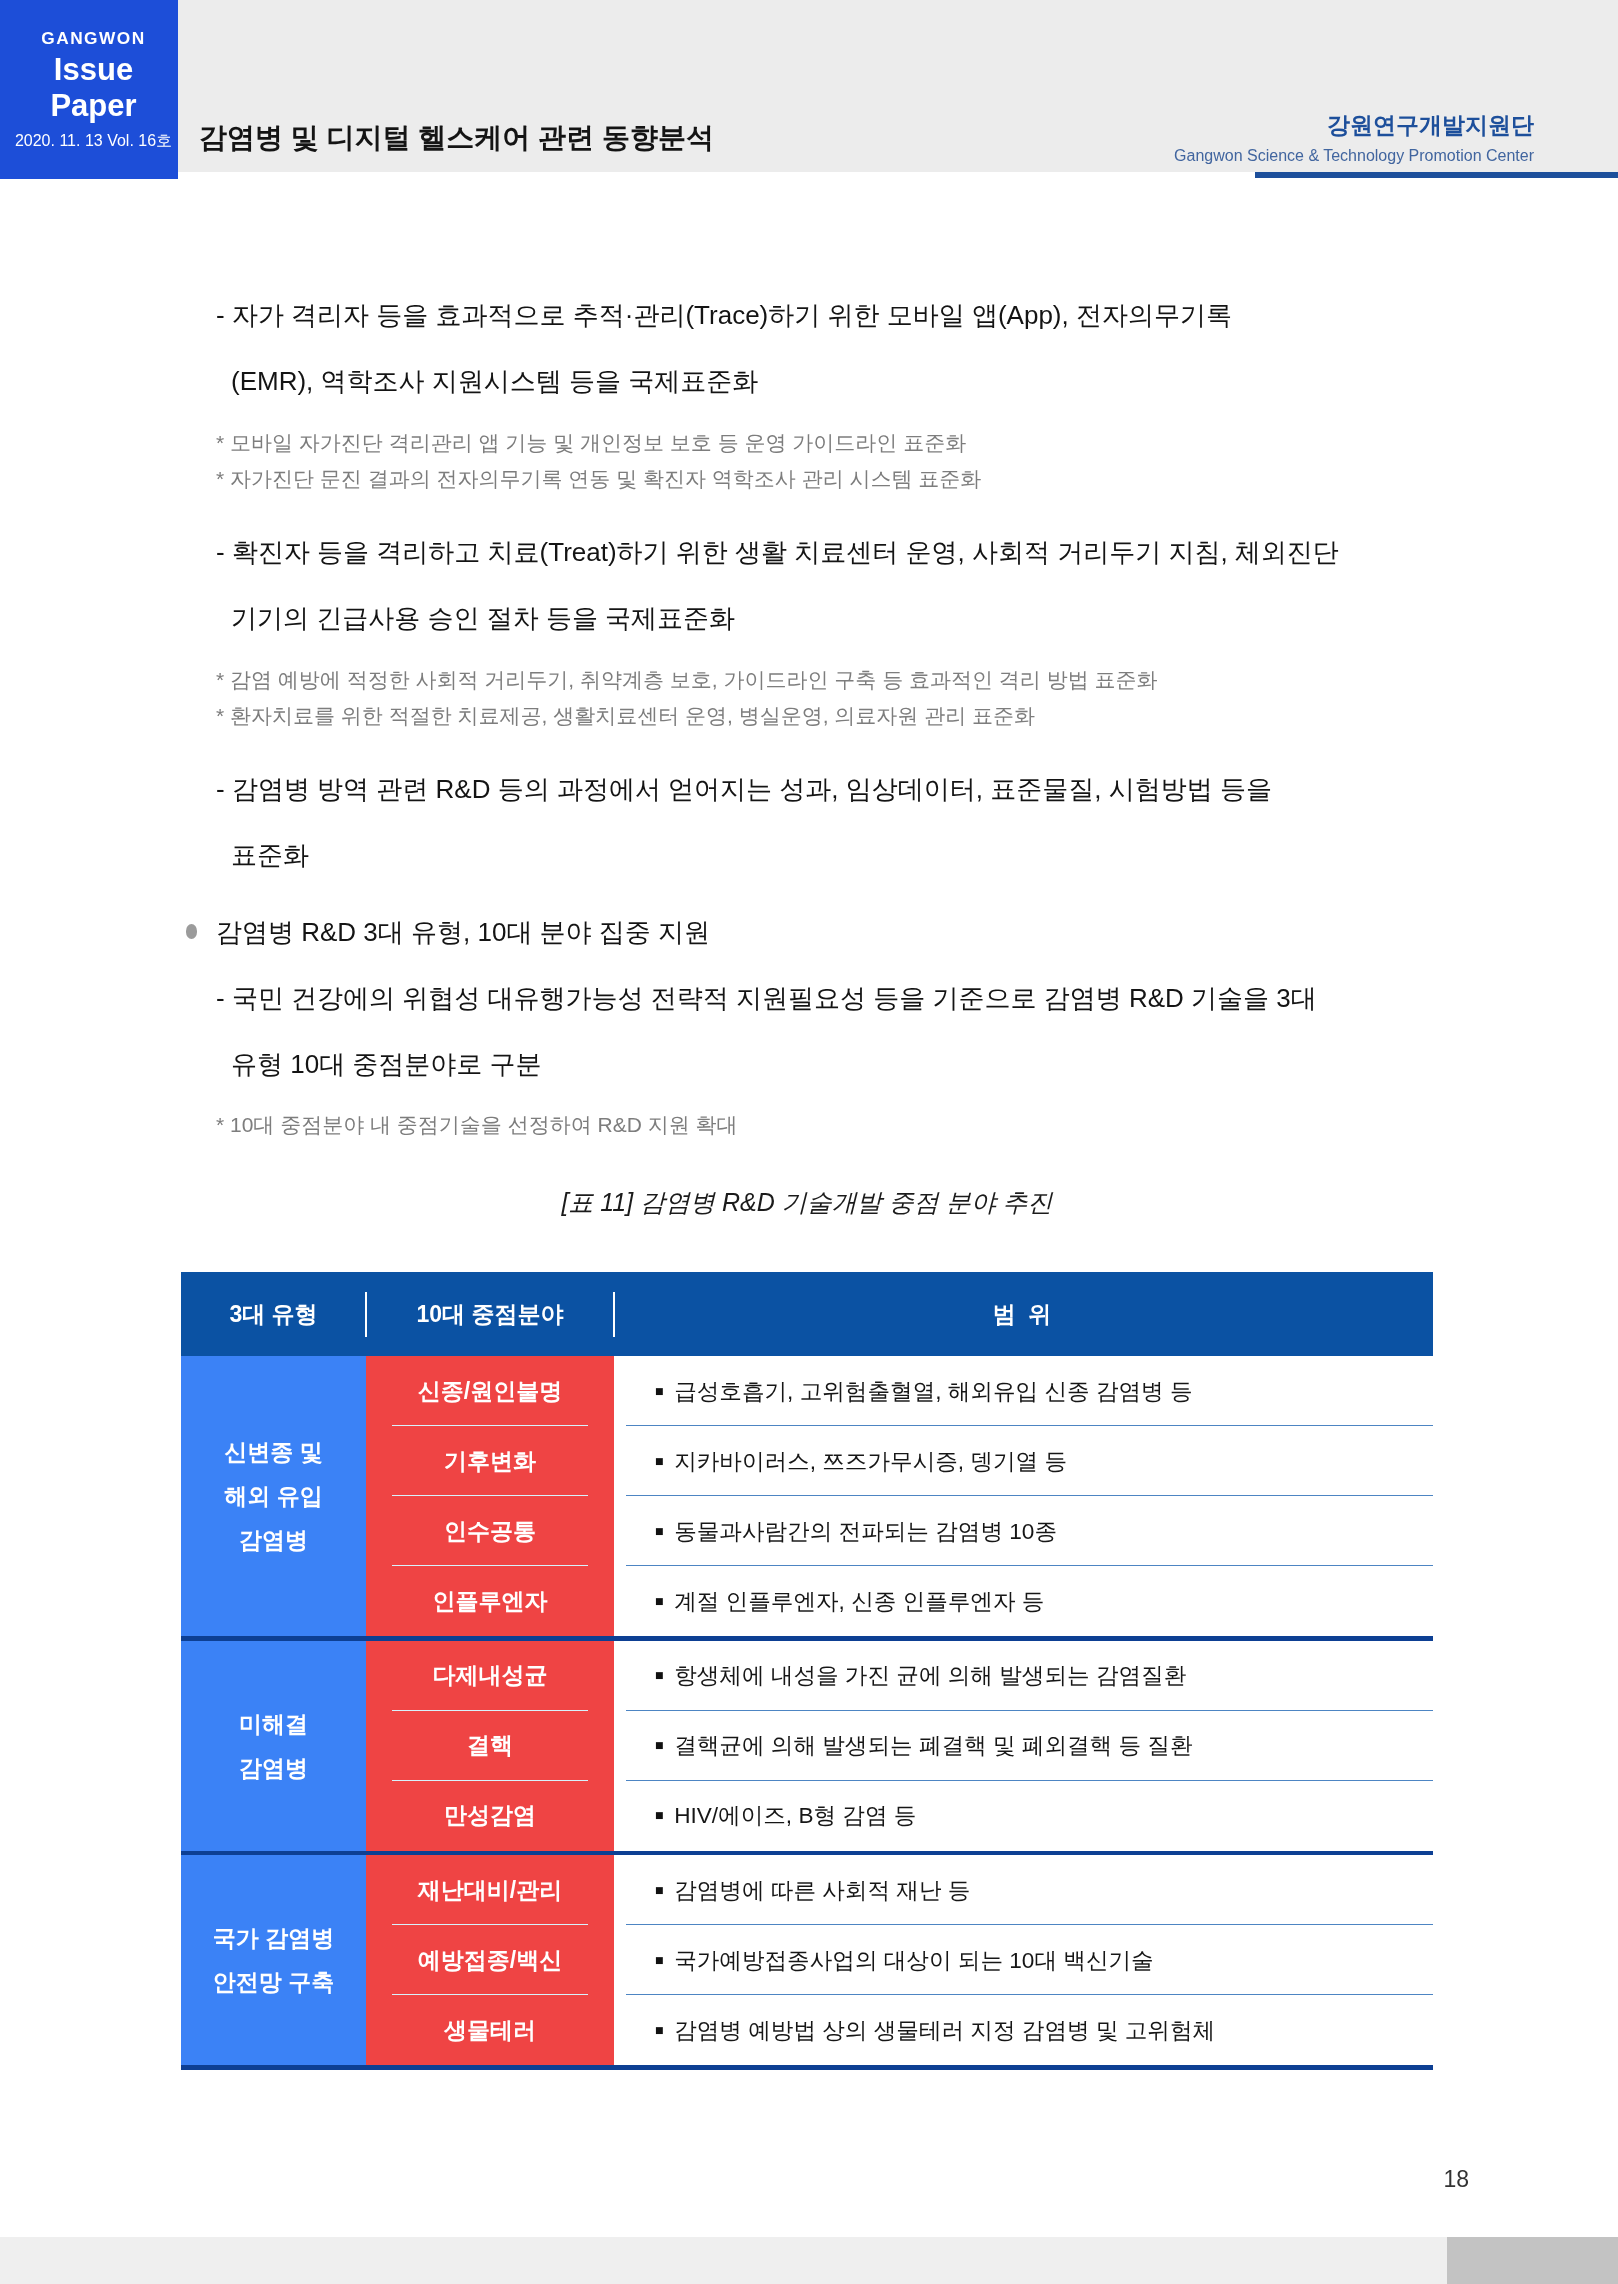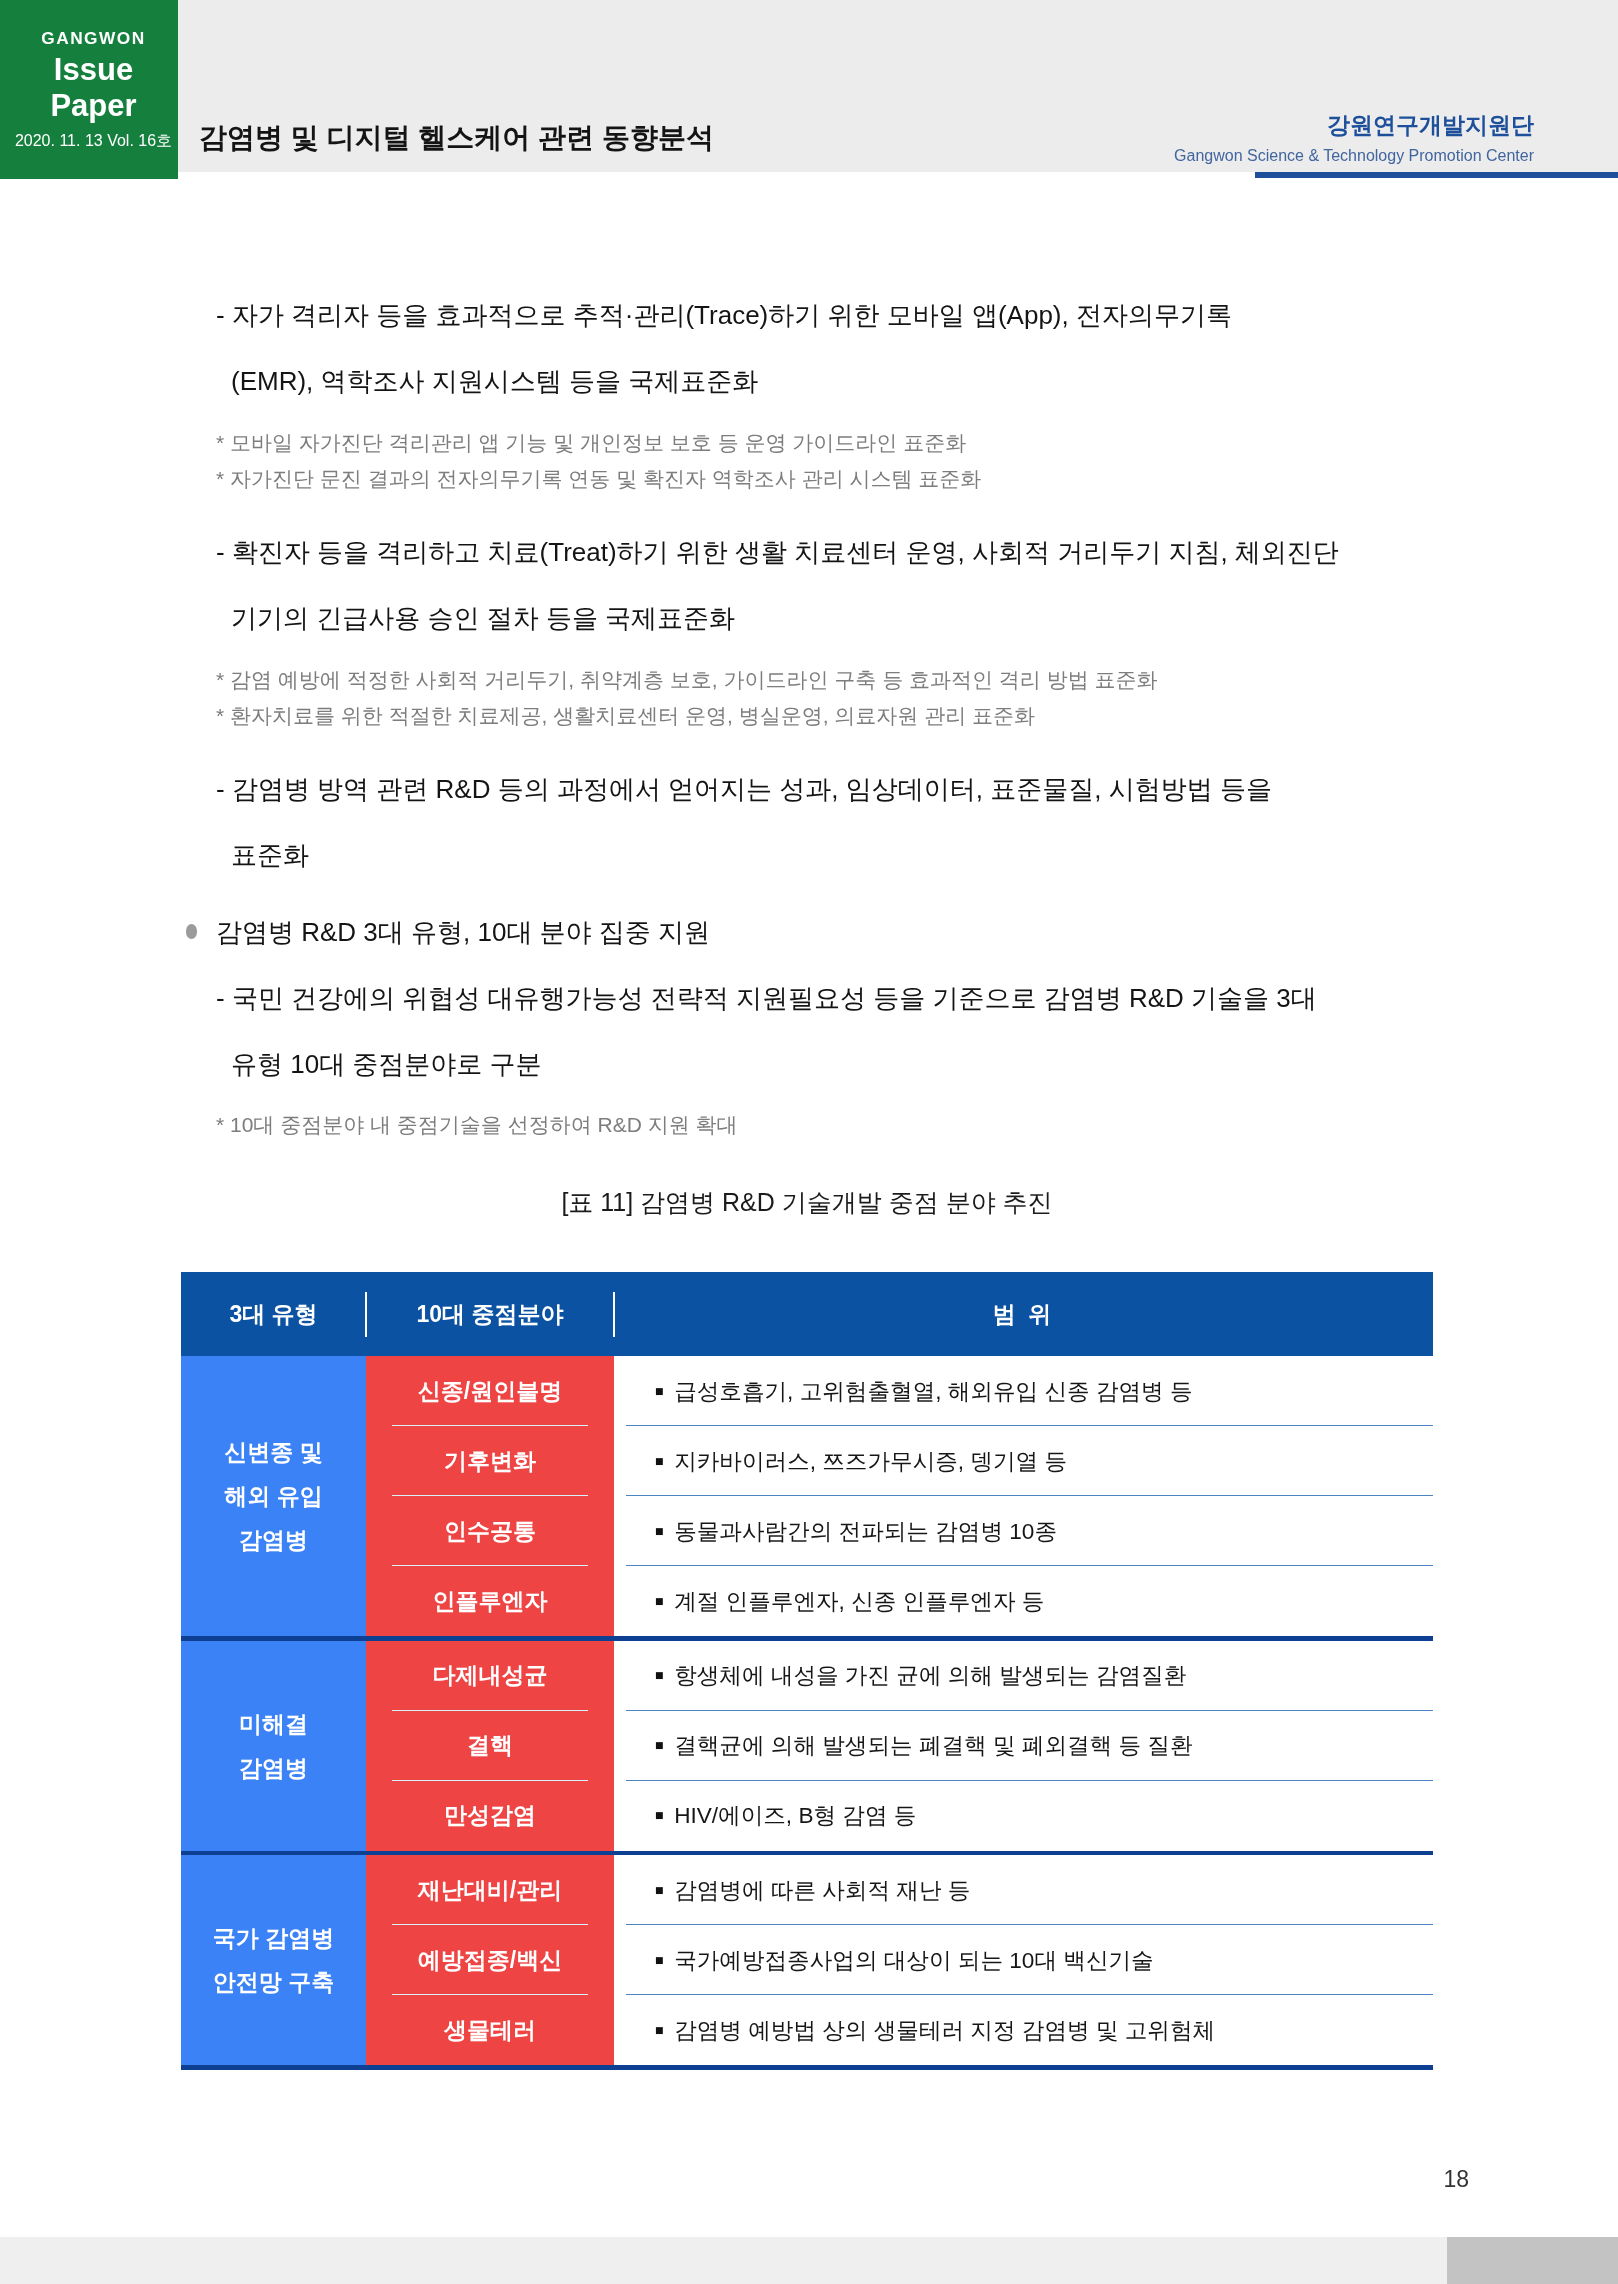--- a/index.html
+++ b/index.html
@@ -6,21 +6,21 @@
   html,body { width:1618px; height:2284px; }
   body {
     position:relative; overflow:hidden; background:#ffffff;
     font-family:"Liberation Sans","DejaVu Sans",sans-serif;
     -webkit-font-smoothing:antialiased;
   }
 
   
   .masthead { position:absolute; left:0; top:0; width:1618px; height:172px; background:#ececec; }
   .brand-block {
-    position:absolute; left:0; top:0; width:178px; height:179px; background:#15803d;
+    position:absolute; left:0; top:0; width:178px; height:179px; background:#1d4ed8;
     color:#fff; display:flex; flex-direction:column; justify-content:flex-end;
     align-items:center; text-align:center; padding:0 4.5px 27px 13.5px; z-index:2;
   }
   .brand-top  { font-size:17.3px; font-weight:600; letter-spacing:1.5px; }
   .brand-main { font-size:31px; font-weight:700; letter-spacing:0px; margin-top:3px; }
   .brand-date { font-size:16px; margin-top:7.5px; white-space:nowrap; }
   .doc-title  { position:absolute; left:199px; top:119px; font-size:28px; font-weight:700; color:#141414; white-space:nowrap; }
   .org-block  { position:absolute; right:84px; top:110px; text-align:right; }
   .org-kr { font-size:23px; font-weight:700; color:#1d4f9b; }
   .org-en { font-size:16px; color:#41659f; margin-top:6px; }
@@ -38,21 +38,21 @@
   .item-bullet { font-size:26px; color:#141414; }
   .item-bullet .line { line-height:66px; padding-left:216px; position:relative; }
   .bullet-dot {
     position:absolute; left:186px; top:25.6px; width:11.3px; height:14.3px;
     background:#9b9b9b; border-radius:50%; display:inline-block;
   }
 
   
   .table-caption {
     position:absolute; left:181px; top:1186px; width:1252px; text-align:center;
-    font-size:25px; font-weight:500; color:#1b1b1b;
+    font-size:25px; font-weight:500; color:#1b1b1b;font-style:italic;
   }
   .rd-table { position:absolute; left:181px; top:1272px; width:1252px; border-bottom:5.3px solid #0d3f93; }
   .thead { display:flex; height:84px; background:#0b52a3; color:#fff; font-weight:700; font-size:23px; position:relative; }
   .th { display:flex; align-items:center; justify-content:center; }
   .th-type  { width:185px; }
   .th-area  { width:248px;text-align:right; }
   .th-scope { flex:1; letter-spacing:3px; }
   .vsep { position:absolute; top:19.6px; width:1.5px; height:45px; background:#ffffff; }
   .vsep-1 { left:184px; } .vsep-2 { left:432px; }
 

